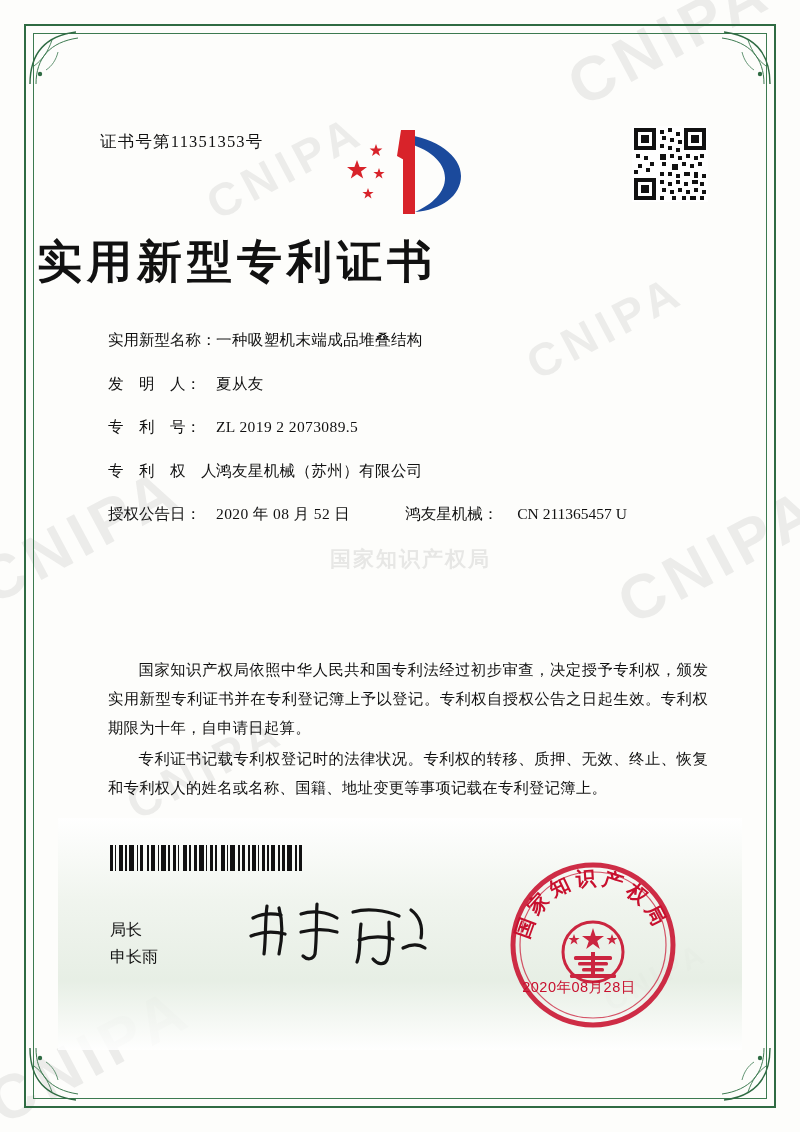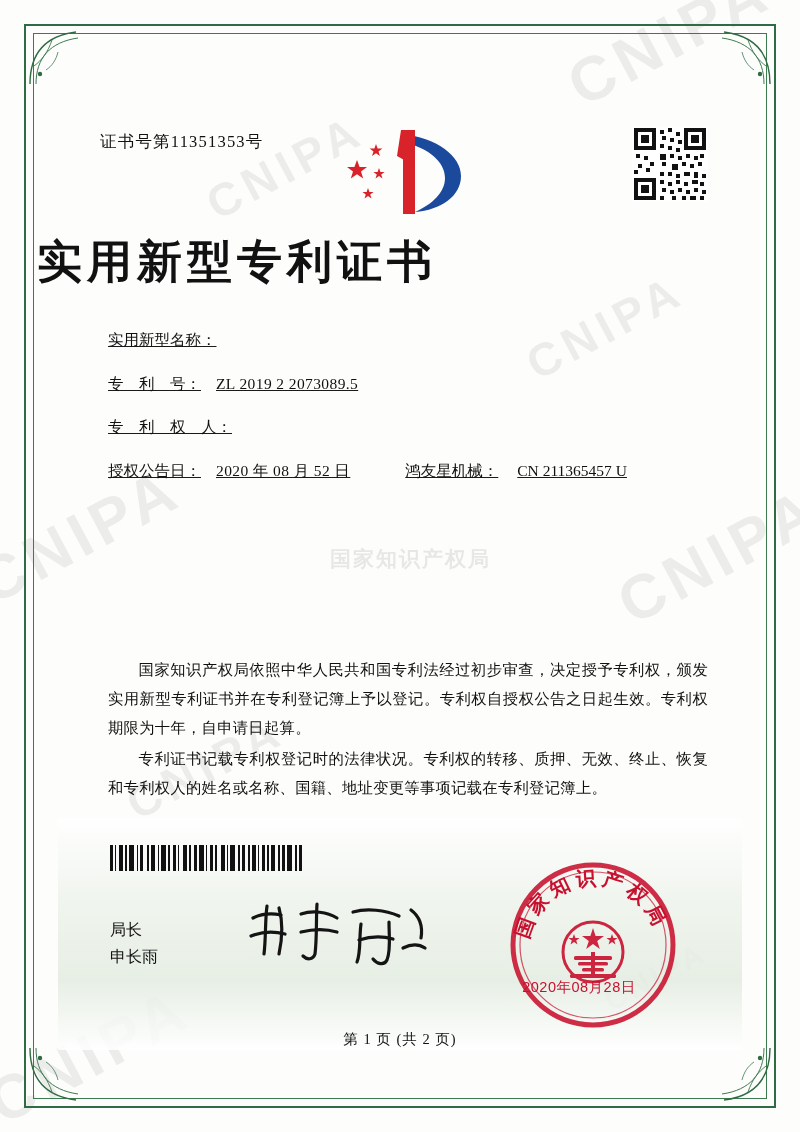--- a/index.html
+++ b/index.html
@@ -94,21 +94,21 @@
     font-weight: 700;
     letter-spacing: 5px;
     color: #111;
     font-family: "Liberation Serif", "DejaVu Serif", serif;
     padding-left: 37px;
   }
 
   
   .fields {
     position: absolute;
-    top: 330px; left: 108px; right: 90px; text-decoration: underline;
+    top: 330px; left: 108px; right: 90px;
   }
   .field-row {
     display: flex;
     align-items: baseline;
     margin-bottom: 22.5px;
     font-size: 15.5px;
     color: #111;
   }
   .field-label {
     width: 108px;
@@ -348,27 +348,33 @@
           <rect x="34" y="35" width="2" height="2"></rect>
       </g>
     </svg>
   </div>
 
   <div class="title">实用新型专利证书</div>
 
   <div class="fields">
     <div class="field-row">
       <div class="field-label">实用新型名称：</div>
+      <div class="field-value">一种吸塑机末端成品堆叠结构</div>
+    </div>
+    <div class="field-row">
+      <div class="field-label">发　明　人：</div>
+      <div class="field-value">夏从友</div>
     </div>
     <div class="field-row">
       <div class="field-label">专　利　号：</div>
       <div class="field-value">ZL 2019 2 2073089.5</div>
     </div>
     <div class="field-row">
       <div class="field-label">专　利　权　人：</div>
+      <div class="field-value">鸿友星机械（苏州）有限公司</div>
     </div>
     <div class="field-row split">
       <div class="field-label">授权公告日：</div>
       <div class="field-value">2020 年 08 月 52 日</div>
       <div class="sub-label">鸿友星机械：</div>
       <div class="sub-value">CN 211365457 U</div>
     </div>
   </div>
 
   <div class="paras">
@@ -499,15 +505,14 @@
       <defs>
         <path id="sealArc" d="M 20 90 A 65 65 0 0 1 150 90" fill="none"></path>
       </defs>
       <text font-family="'Liberation Serif', serif" font-size="20" font-weight="700" fill="#c8102e" letter-spacing="5">
         <textPath href="#sealArc" startOffset="5%">国家知识产权局</textPath>
       </text>
     </svg>
   </div>
   <div class="seal-date">2020年08月28日</div>
 
-  <div class="page-no">第 1 页 (共 2 页)</div>
 
 </div>
 
 </body></html>

